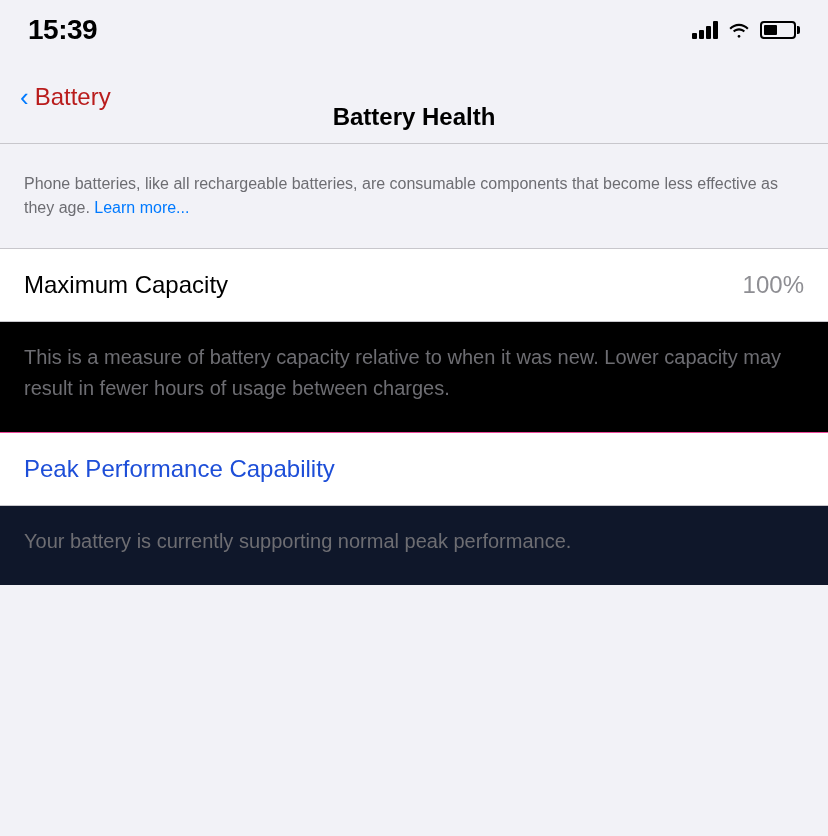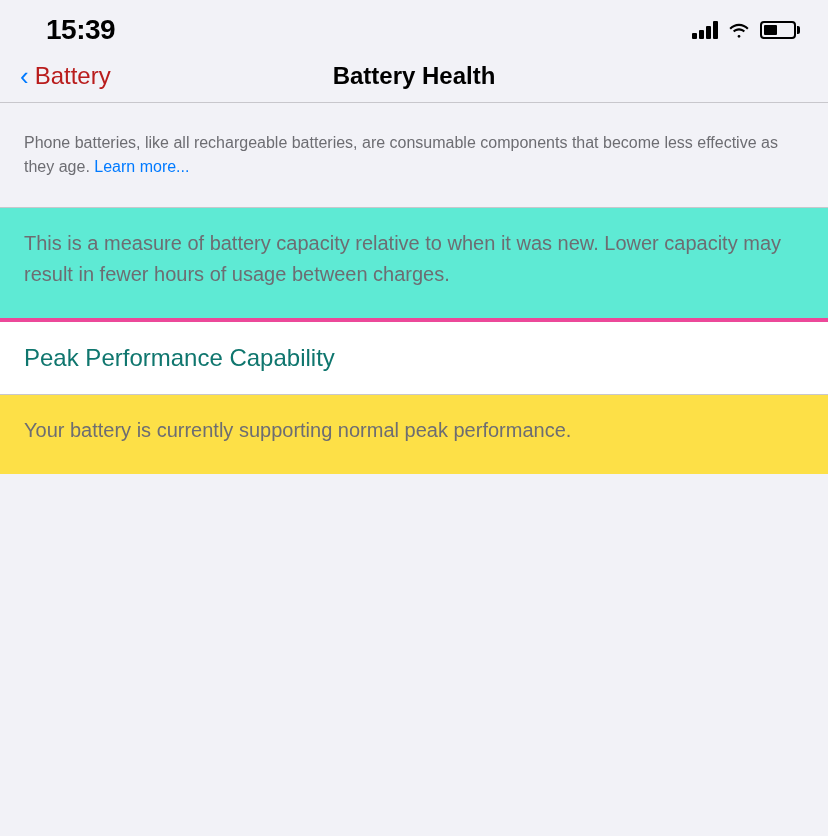--- a/index.html
+++ b/index.html
@@ -17,21 +17,20 @@
     }
 
     
     .status-bar {
       display: flex;
       justify-content: space-between;
       align-items: center;
       padding: 14px 28px 8px 28px;
       background-color: #f2f2f7;
       height: 54px;
-      margin-left: 18px;
     }
 
     .status-time {
       font-size: 28px;
       font-weight: 600;
       color: #000;
       letter-spacing: -0.5px;
     }
 
     .status-icons {
@@ -136,20 +135,21 @@
 
     .back-label {
       font-size: 24px;
       color: #b91c1c;
     }
 
     .nav-title {
       font-size: 24px;
       font-weight: 700;
       color: #000;
+      margin-top: 41px;
     }
 
     
     .content {
       background-color: #f2f2f7;
     }
 
     
     .info-section {
       background-color: #f2f2f7;
@@ -187,23 +187,23 @@
       color: #000;
     }
 
     .row-value {
       font-size: 24px;
       color: #8e8e93;
     }
 
     
     .description-section {
-      background-color: #5eead4;
+      background-color: #000000;
       padding: 20px 24px 28px 24px;
-      border-bottom: 4px solid #ec4899;
+      border-bottom: 1px solid #ec4899;
     }
 
     .description-text {
       font-size: 20px;
       color: #6d6d72;
       line-height: 1.55;
     }
 
     
     .peak-section {
@@ -211,27 +211,27 @@
       border-bottom: 1px solid #c8c7cc;
     }
 
     .peak-item {
       padding: 22px 24px;
     }
 
     .peak-label {
       font-size: 24px;
       font-weight: 400;
-      color: #0f766e;
+      color: #1d4ed8;
       margin-top: 46px;
     }
 
     
     .peak-description-section {
-      background-color: #fde047;
+      background-color: #0f172a;
       padding: 20px 24px 28px 24px;
     }
 
     .peak-description-text {
       font-size: 20px;
       color: #6d6d72;
       line-height: 1.55;
     }
   </style>
 </head>
@@ -274,20 +274,26 @@
 </div>
 
 <div class="content">
 
   <div class="info-section">
     <p class="info-text">
       <span>Phone batteries, like all rechargeable batteries, are consumable components that become less effective as they age. </span><a class="learn-more-link" href="#">Learn more...</a>
     </p>
   </div>
 
+  <div class="row-section">
+    <div class="row-item">
+      <span class="row-label">Maximum Capacity</span>
+      <span class="row-value">100%</span>
+    </div>
+  </div>
 
   <div class="description-section">
     <p class="description-text">This is a measure of battery capacity relative to when it was new. Lower capacity may result in fewer hours of usage between charges.</p>
   </div>
 
   <div class="peak-section">
     <div class="peak-item">
       <span class="peak-label">Peak Performance Capability</span>
     </div>
   </div>

